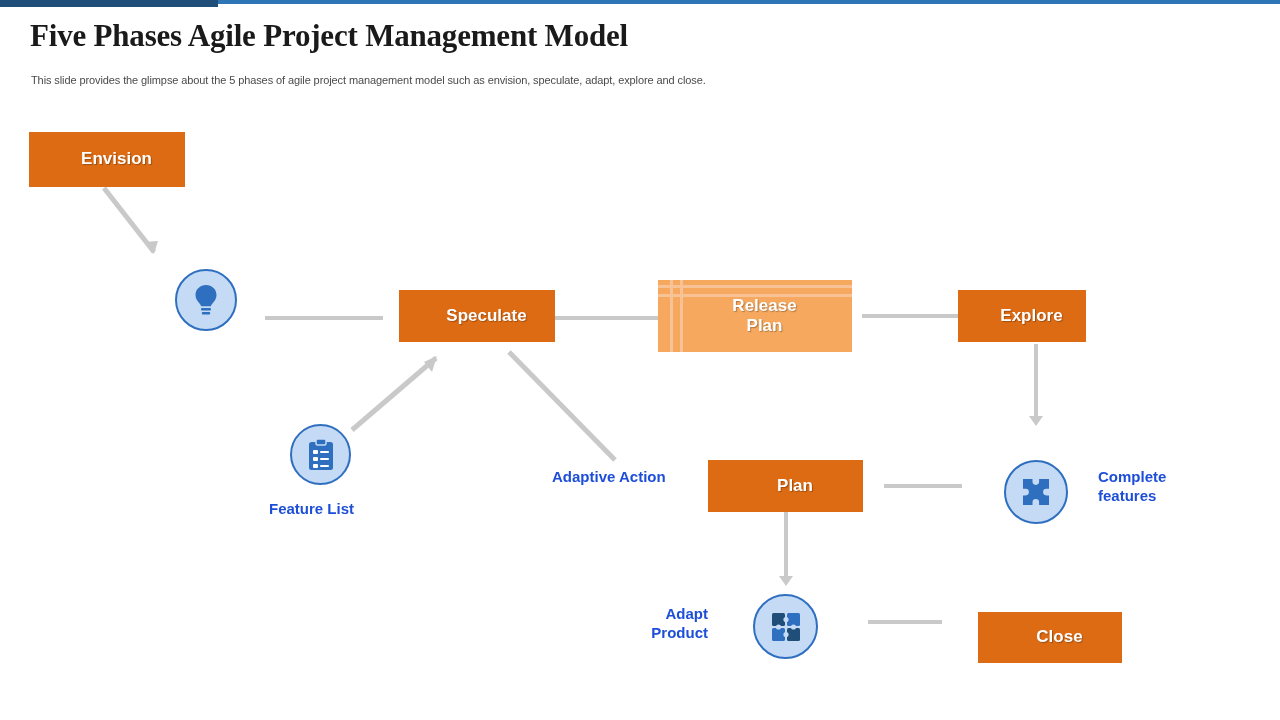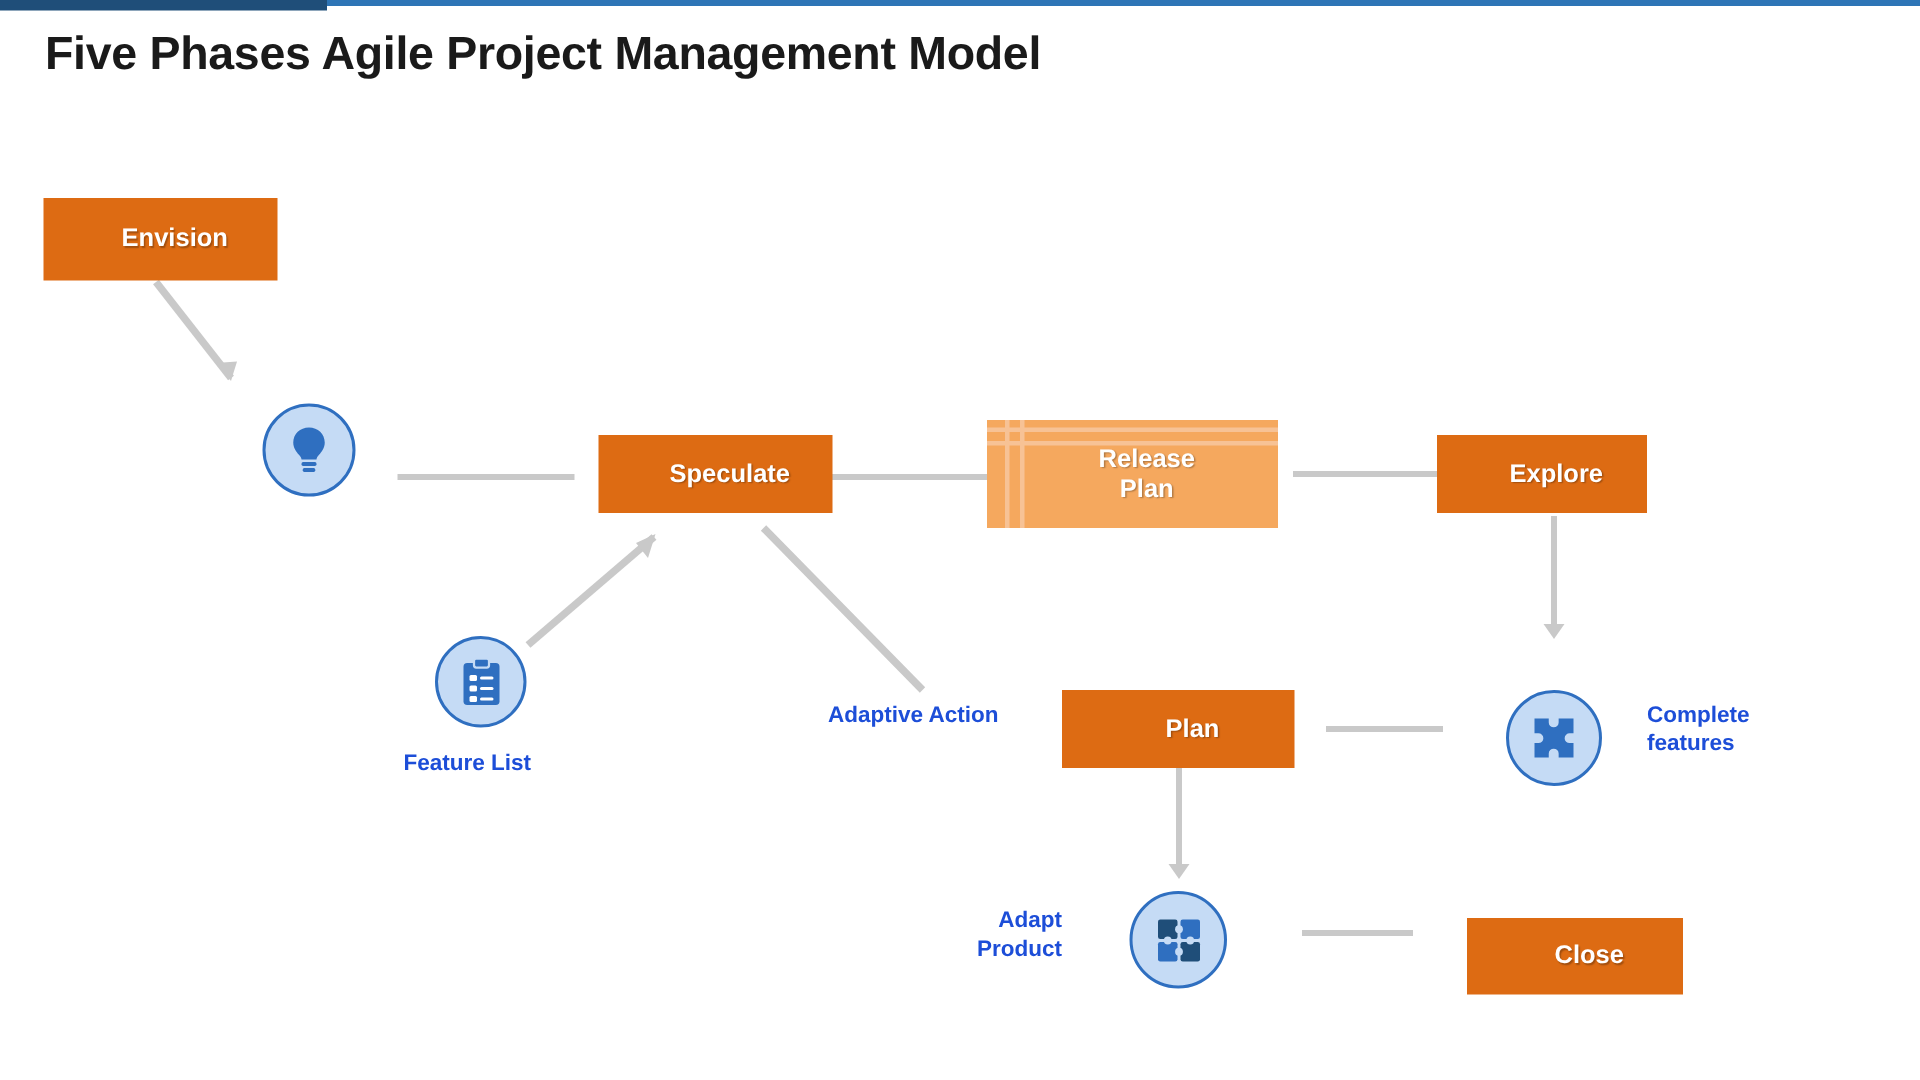--- a/index.html
+++ b/index.html
@@ -26,20 +26,21 @@
     width: 1062px; height: 4px;
     background: #2e75b6;
   }
   .page-title {
     position: absolute;
     left: 30px; top: 18px;
     font-size: 31px;
     font-weight: bold;
     color: #1a1a1a;
     letter-spacing: -0.2px;
+    font-family: Liberation Serif, serif;
   }
   .page-subtitle {
     position: absolute;
     left: 31px; top: 74px;
     font-size: 11px;
     color: #4a4a4a;
     letter-spacing: -0.1px;
   }
 
   
@@ -126,20 +127,21 @@
 </style>
 </head>
 <body>
 
 <div id="stage">
 
   <div class="top-bar-dark"></div>
   <div class="top-bar-light"></div>
 
   <div class="page-title">Five Phases Agile Project Management Model</div>
+  <div class="page-subtitle">This slide provides the glimpse about the 5 phases of agile project management model such as envision, speculate, adapt, explore and close.</div>
 
   <svg class="diag-line" style="left:100px; top:186px; width:62px; height:72px;">
     <line x1="4" y1="2" x2="54" y2="66" stroke="#c9c9c9" stroke-width="5"></line>
     <polygon points="54,68 44,56 58,55" fill="#c9c9c9"></polygon>
   </svg>
 
   <div class="conn conn-h" style="left:265px; top:316px; width:118px;"></div>
 
   <div class="conn conn-h" style="left:540px; top:316px; width:118px;"></div>
 
@@ -178,21 +180,21 @@
       <div>Plan</div>
     </div>
   </div>
   <div class="release-overlay" style="left:658px; top:280px; width:194px; height:72px;">
     <div class="release-line-h" style="top:5px;"></div>
     <div class="release-line-h" style="top:14px;"></div>
     <div class="release-line-v" style="left:12px;"></div>
     <div class="release-line-v" style="left:22px;"></div>
   </div>
 
-  <div class="phase-box" style="left:958px; top:290px; width:140px; height:52px;">
+  <div class="phase-box" style="left:958px; top:290px; width:128px; height:52px;">
     <span>Explore</span>
   </div>
 
   <div class="phase-box" style="left:708px; top:460px; width:155px; height:52px;">
     <span>Plan</span>
   </div>
 
   <div class="phase-box" style="left:978px; top:612px; width:144px; height:51px;">
     <span>Close</span>
   </div>

